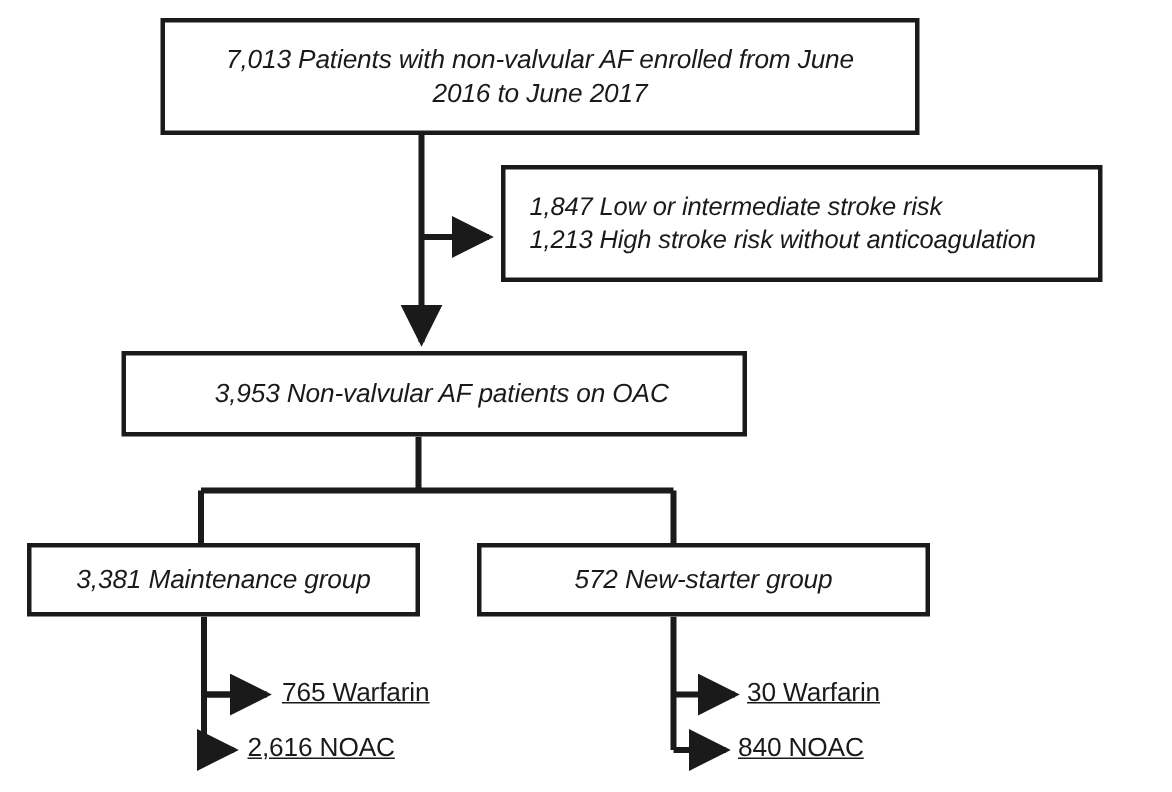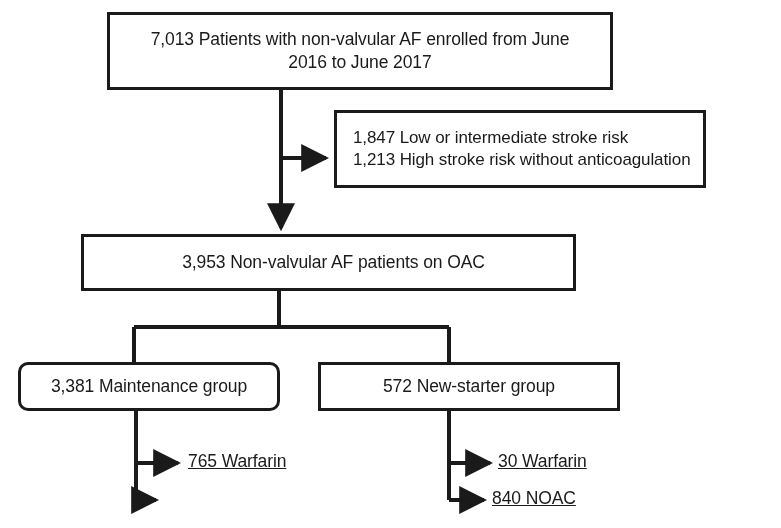--- a/index.html
+++ b/index.html
@@ -31,46 +31,47 @@
     border: 3px solid #1a1a1a;
     background: #ffffff;
     display: flex;
     align-items: center;
     justify-content: center;
     text-align: center;
     line-height: 1.32;
     font-size: 17.5px;
     letter-spacing: -0.1px;
     padding: 2px 10px;
+    font-style: italic;
   }
   .node-box .node-text {
     display: block;
     white-space: pre-line;
   }
   .node-box.left-align {
     justify-content: flex-start;
     text-align: left;
   }
   .node-box.left-align .node-text {
     padding-left: 6px;
   }
 
   
   #node-enrolled {
     left: 107px;  top: 12px;  width: 506px; height: 78px;
   }
   #node-excluded {
-    left: 334px;  top: 110px; width: 372px; height: 78px;
+    left: 334px;  top: 110px; width: 401px; height: 78px;
     font-size: 17px;
   }
   #node-oac {
-    left: 81px;   top: 234px; width: 495px; height: 57px; padding-left: 20px;
+    left: 81px;   top: 234px; width: 417px; height: 57px; padding-left: 20px;
   }
   #node-maintenance {
-    left: 18px;   top: 362px; width: 262px; height: 49px; border-radius: 10px;
+    left: 18px;   top: 362px; width: 262px; height: 49px;
   }
   #node-newstarter {
     left: 318px;  top: 362px; width: 302px; height: 49px;
   }
 
   .leaf-label {
     position: absolute;
     font-size: 17.5px;
     line-height: 1;
     white-space: nowrap;
@@ -126,18 +127,19 @@
   <div class="node-box" id="node-maintenance">
     <span class="node-text">3,381 Maintenance group</span>
   </div>
 
   <div class="node-box" id="node-newstarter">
     <span class="node-text">572 New-starter group</span>
   </div>
 
   <div class="leaf-label" id="leaf-warfarin-maintenance">765 Warfarin</div>
 
+  <div class="leaf-label" id="leaf-noac-maintenance">2,616 NOAC</div>
 
   <div class="leaf-label" id="leaf-warfarin-newstarter">30 Warfarin</div>
 
   <div class="leaf-label" id="leaf-noac-newstarter">840 NOAC</div>
 
 </div>
 
 </body></html>

